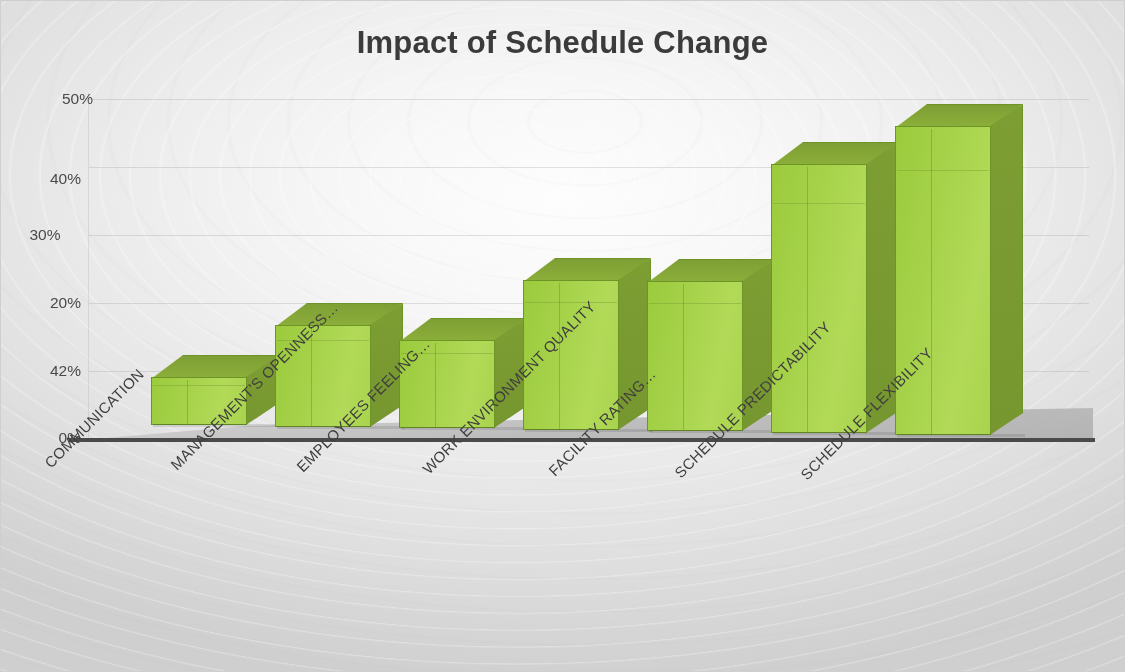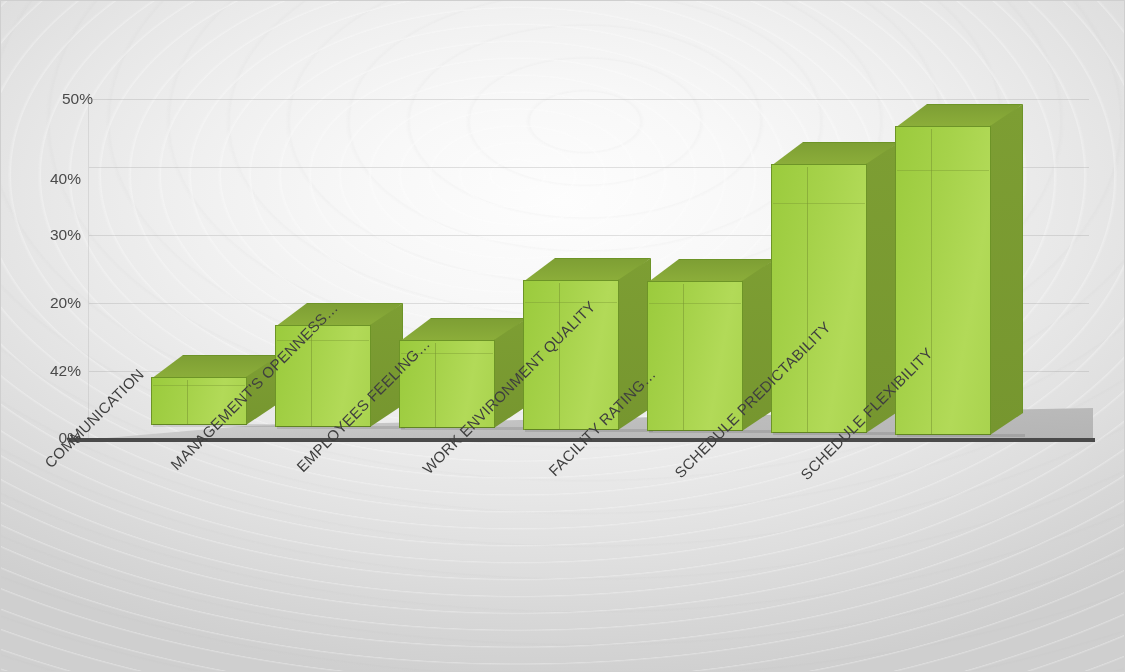--- a/index.html
+++ b/index.html
@@ -173,25 +173,26 @@
     letter-spacing: .3px;
   }
 </style>
 </head>
 <body>
 
 <div id="chart-root">
 
   <div id="bg-texture"></div>
 
+  <div id="chart-title">Impact of Schedule Change</div>
 
   <div id="ylabels">
     <div class="ytick" style="top:98px; left:20px; right:auto; width:72px;">50%</div>
     <div class="ytick" style="top:178px; left:8px; right:auto; width:72px;">40%</div>
-    <div class="ytick" style="top:234px; left:8px; right:auto; width:72px;">30%</div>
+    <div class="ytick" style="top:234px; left:8px; right:auto; width:72px;text-align:center;">30%</div>
     <div class="ytick" style="top:302px; left:8px; right:auto; width:72px;">20%</div>
     <div class="ytick" style="top:370px; left:8px; right:auto; width:72px;">42%</div>
     <div class="ytick" style="top:437px; left:8px; right:auto; width:72px;">0%</div>
   </div>
 
   <div id="plot">
     <div id="axis-left"></div>
     <div class="gridline" style="top:6px;"></div>
     <div class="gridline" style="top:74px;"></div>
     <div class="gridline" style="top:142px;"></div>

